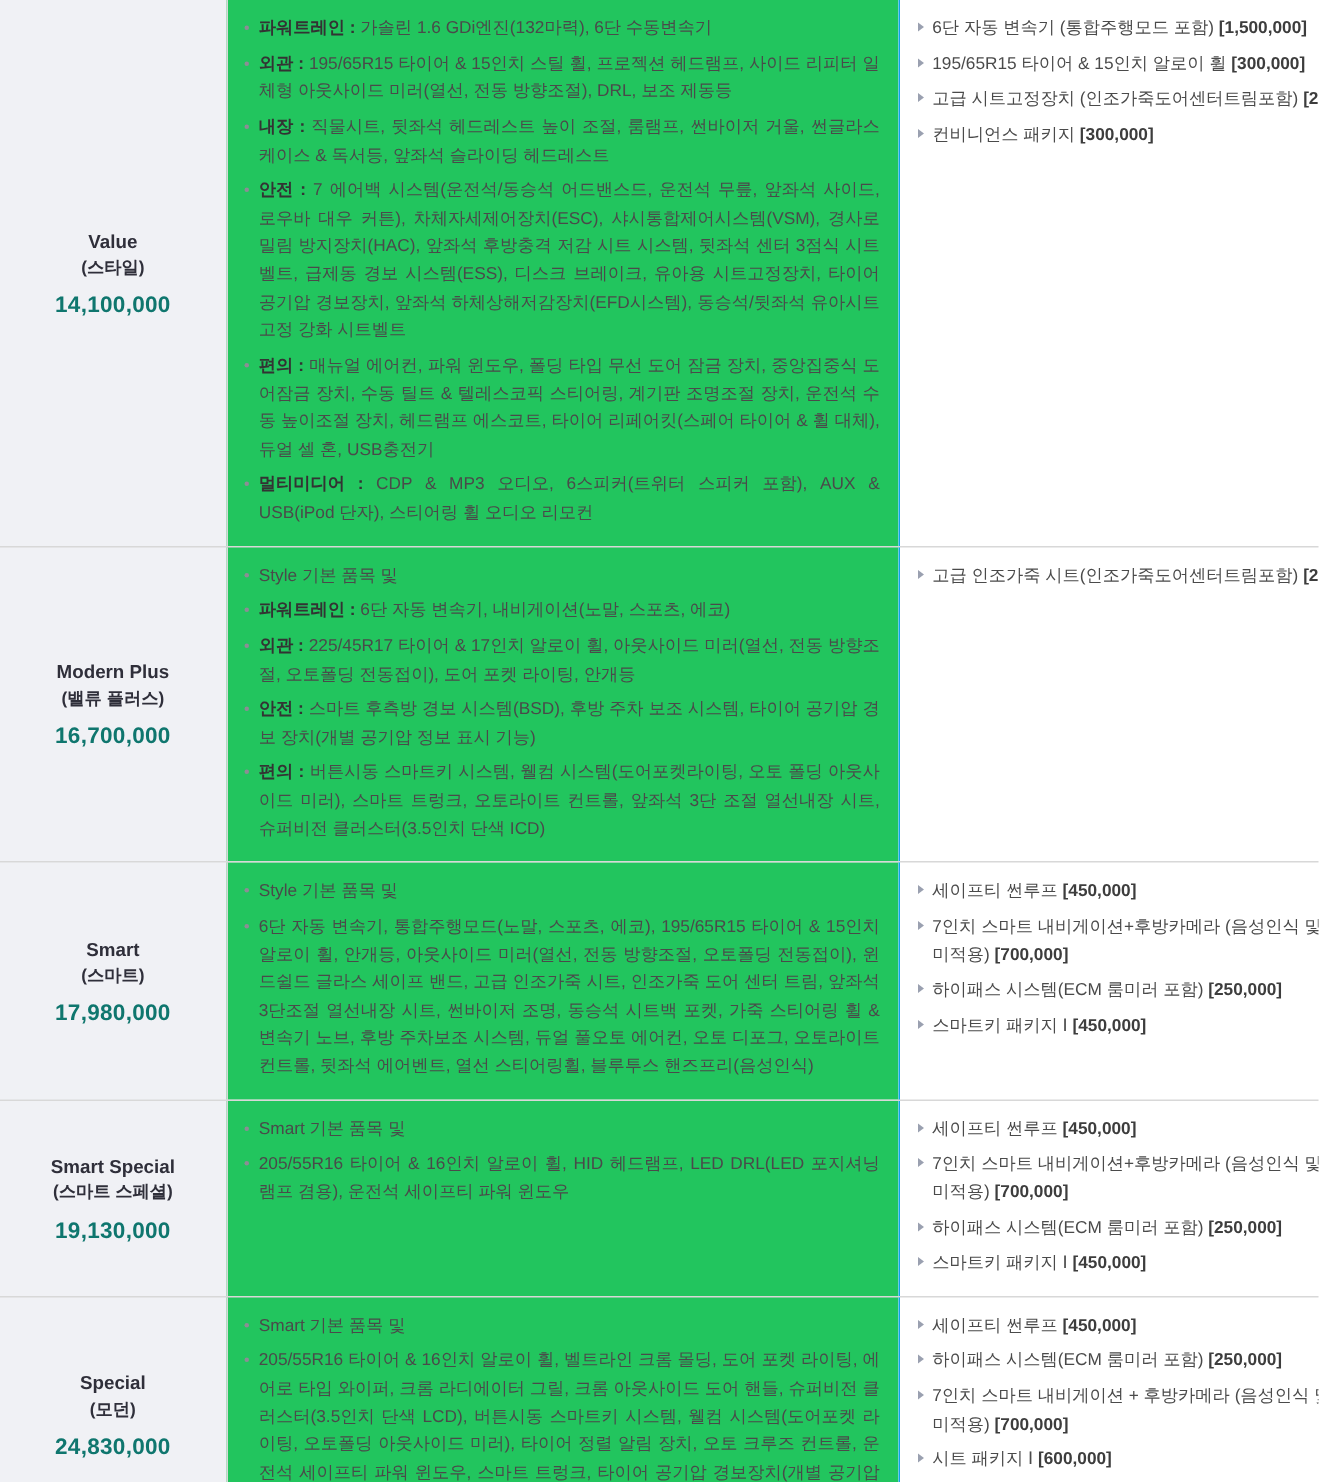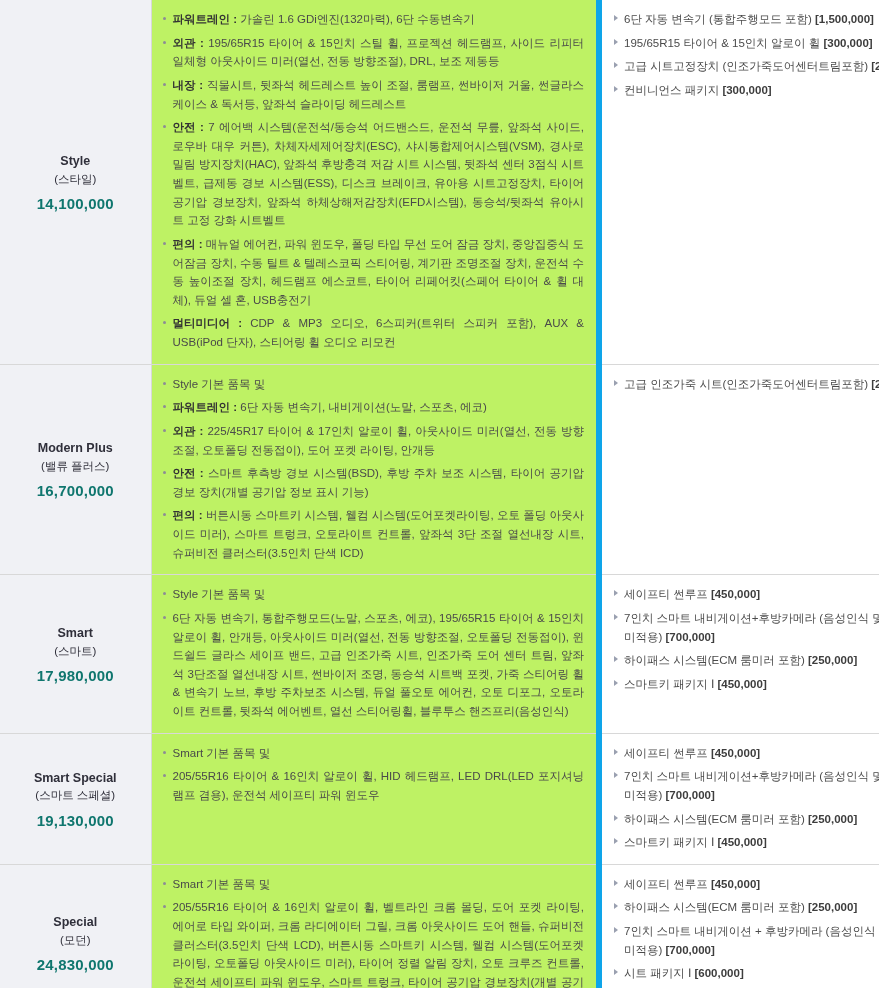--- a/index.html
+++ b/index.html
@@ -29,38 +29,38 @@
   td.col-name {
     width: 151px;
     background: #f0f1f5;
     text-align: center;
     vertical-align: middle !important;
     padding: 10px 6px !important;
     border-right: 1px solid #d8d8d8;
   }
   td.col-spec {
     width: 448px;
-    background: #bef264;
+    background: #22c55e;
     padding: 10px 12px 12px 10px !important;
-    border-right: 6px solid #0ea5e9;
+    border-right: 1px solid #0ea5e9;
   }
   td.col-option {
     width: 333px;
     background: #ffffff;
     padding: 10px 10px 12px 10px !important;
   }
 
   .trim-title {
     font-weight: bold;
     font-size: 12.5px;
     color: #2f2f3a;
     line-height: 1.5;
   }
   .trim-sub {
-    font-weight: normal;
+    font-weight: bold;
     font-size: 11.5px;
     color: #2f2f3a;
     line-height: 1.5;
   }
   .trim-price {
     margin-top: 7px;
     font-weight: bold;
     font-size: 15px;
     color: #0f766e;
     letter-spacing: 0.2px;
@@ -113,21 +113,21 @@
   .plain { color: #4a4a4a; }
 </style>
 </head>
 <body>
 
 <table class="trim-table">
   <tbody>
 
     <tr class="trim-row">
       <td class="col-name">
-        <div class="trim-title">Style</div>
+        <div class="trim-title">Value</div>
         <div class="trim-sub">(스타일)</div>
         <div class="trim-price">14,100,000</div>
       </td>
       <td class="col-spec">
         <ul class="speclist">
           <li><span class="lbl">파워트레인 : </span><span class="plain">가솔린 1.6 GDi엔진(132마력), 6단 수동변속기</span></li>
           <li><span class="lbl">외관 : </span><span class="plain">195/65R15 타이어 &amp; 15인치 스틸 휠, 프로젝션 헤드램프, 사이드 리피터 일체형 아웃사이드 미러(열선, 전동 방향조절), DRL, 보조 제동등</span></li>
           <li><span class="lbl">내장 : </span><span class="plain">직물시트, 뒷좌석 헤드레스트 높이 조절, 룸램프, 썬바이저 거울, 썬글라스 케이스 &amp; 독서등, 앞좌석 슬라이딩 헤드레스트</span></li>
           <li><span class="lbl">안전 : </span><span class="plain">7 에어백 시스템(운전석/동승석 어드밴스드, 운전석 무릎, 앞좌석 사이드, 로우바 대우 커튼), 차체자세제어장치(ESC), 샤시통합제어시스템(VSM), 경사로밀림 방지장치(HAC), 앞좌석 후방충격 저감 시트 시스템, 뒷좌석 센터 3점식 시트벨트, 급제동 경보 시스템(ESS), 디스크 브레이크, 유아용 시트고정장치, 타이어 공기압 경보장치, 앞좌석 하체상해저감장치(EFD시스템), 동승석/뒷좌석 유아시트 고정 강화 시트벨트</span></li>
           <li><span class="lbl">편의 : </span><span class="plain">매뉴얼 에어컨, 파워 윈도우, 폴딩 타입 무선 도어 잠금 장치, 중앙집중식 도어잠금 장치, 수동 틸트 &amp; 텔레스코픽 스티어링, 계기판 조명조절 장치, 운전석 수동 높이조절 장치, 헤드램프 에스코트, 타이어 리페어킷(스페어 타이어 &amp; 휠 대체), 듀얼 셀 혼, USB충전기</span></li>

